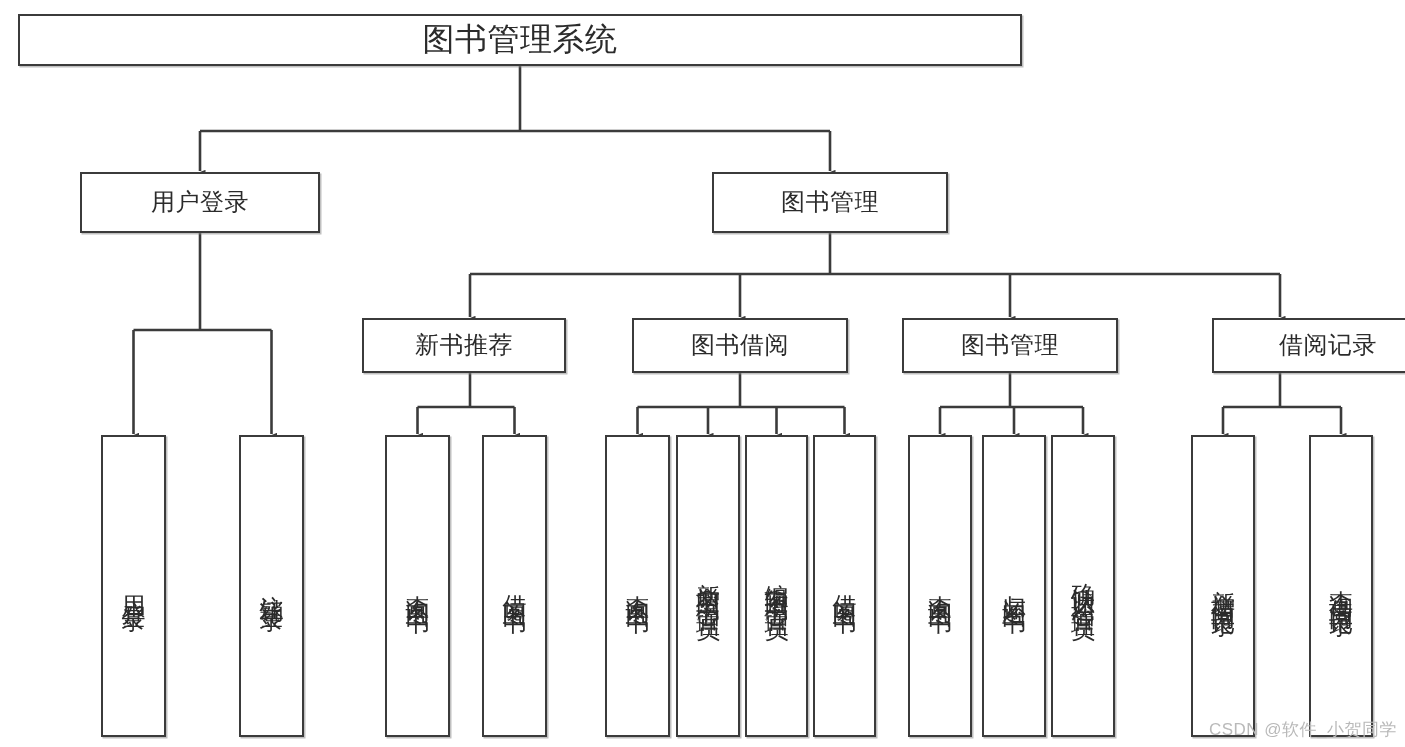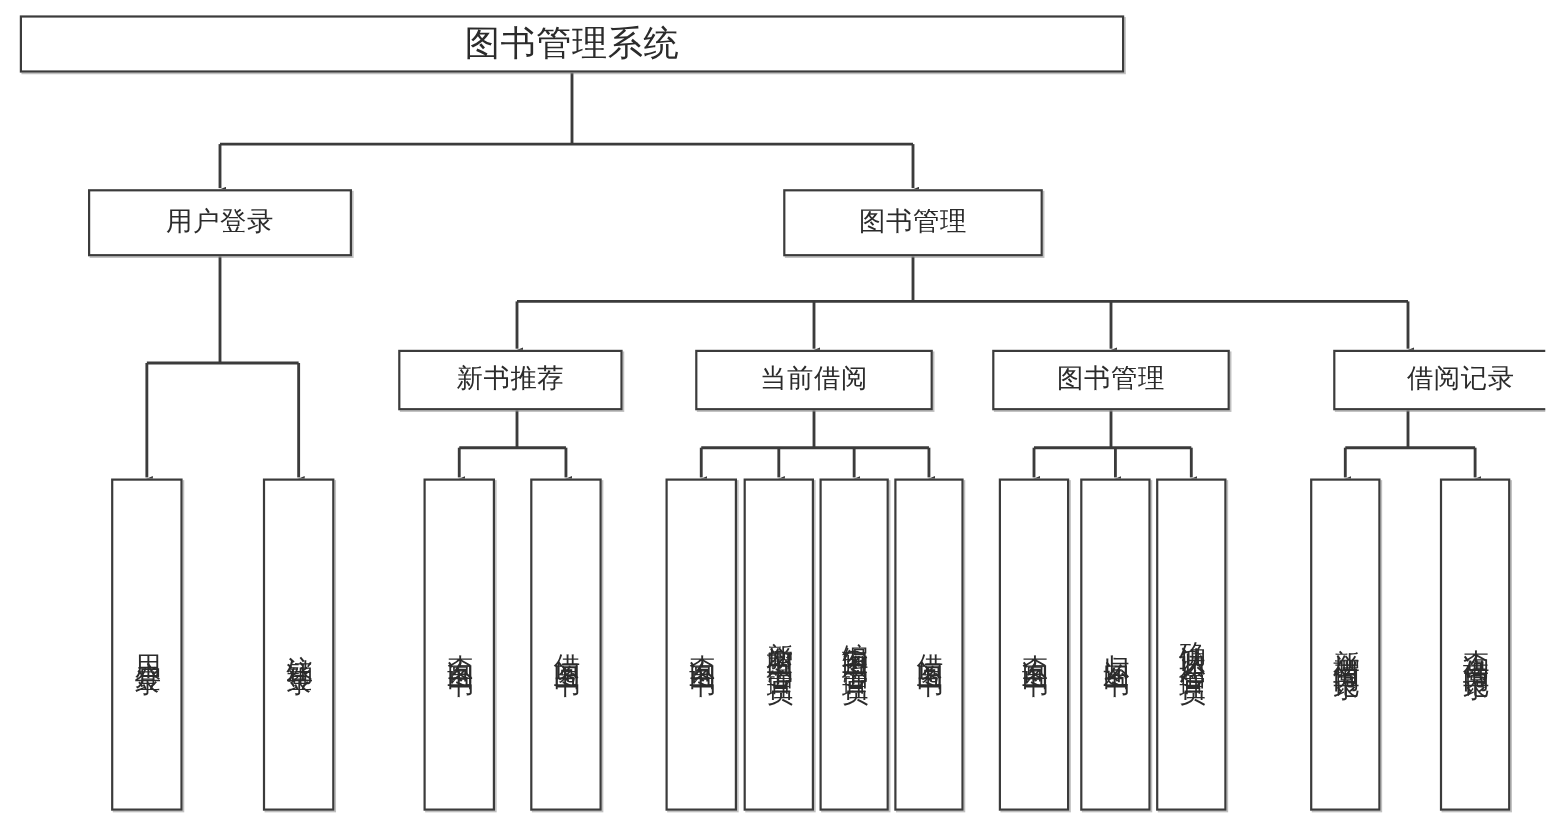--- a/index.html
+++ b/index.html
@@ -127,21 +127,21 @@
       <div class="node horizontal" style="left: 80px; top: 172px; width: 240px; height: 61px;">
         <span class="node-label">用户登录</span>
       </div>
       <div class="node horizontal" style="left: 712px; top: 172px; width: 236px; height: 61px;">
         <span class="node-label">图书管理</span>
       </div>
       <div class="node horizontal" style="left: 362px; top: 318px; width: 204px; height: 55px;">
         <span class="node-label">新书推荐</span>
       </div>
       <div class="node horizontal" style="left: 632px; top: 318px; width: 216px; height: 55px;">
-        <span class="node-label">当前借阅</span>
+        <span class="node-label">图书借阅</span>
       </div>
       <div class="node horizontal" style="left: 902px; top: 318px; width: 216px; height: 55px;">
         <span class="node-label">图书管理</span>
       </div>
       <div class="node horizontal" style="left: 1212px; top: 318px; width: 232px; height: 55px;">
         <span class="node-label">借阅记录</span>
       </div>
       <div class="node vertical" style="left: 101px; top: 435px; width: 65px; height: 302px;">
         <span class="node-label">用户登录</span>
       </div>
@@ -176,13 +176,14 @@
         <span class="node-label">确认归还（管理员）</span>
       </div>
       <div class="node vertical" style="left: 1191px; top: 435px; width: 64px; height: 302px;">
         <span class="node-label">新增借阅记录</span>
       </div>
       <div class="node vertical" style="left: 1309px; top: 435px; width: 64px; height: 302px;">
         <span class="node-label">查询借阅记录</span>
       </div>
     </div>
 
+  <div id="watermark">CSDN @软件_小贺同学</div>
 </div>
 
 </body></html>

